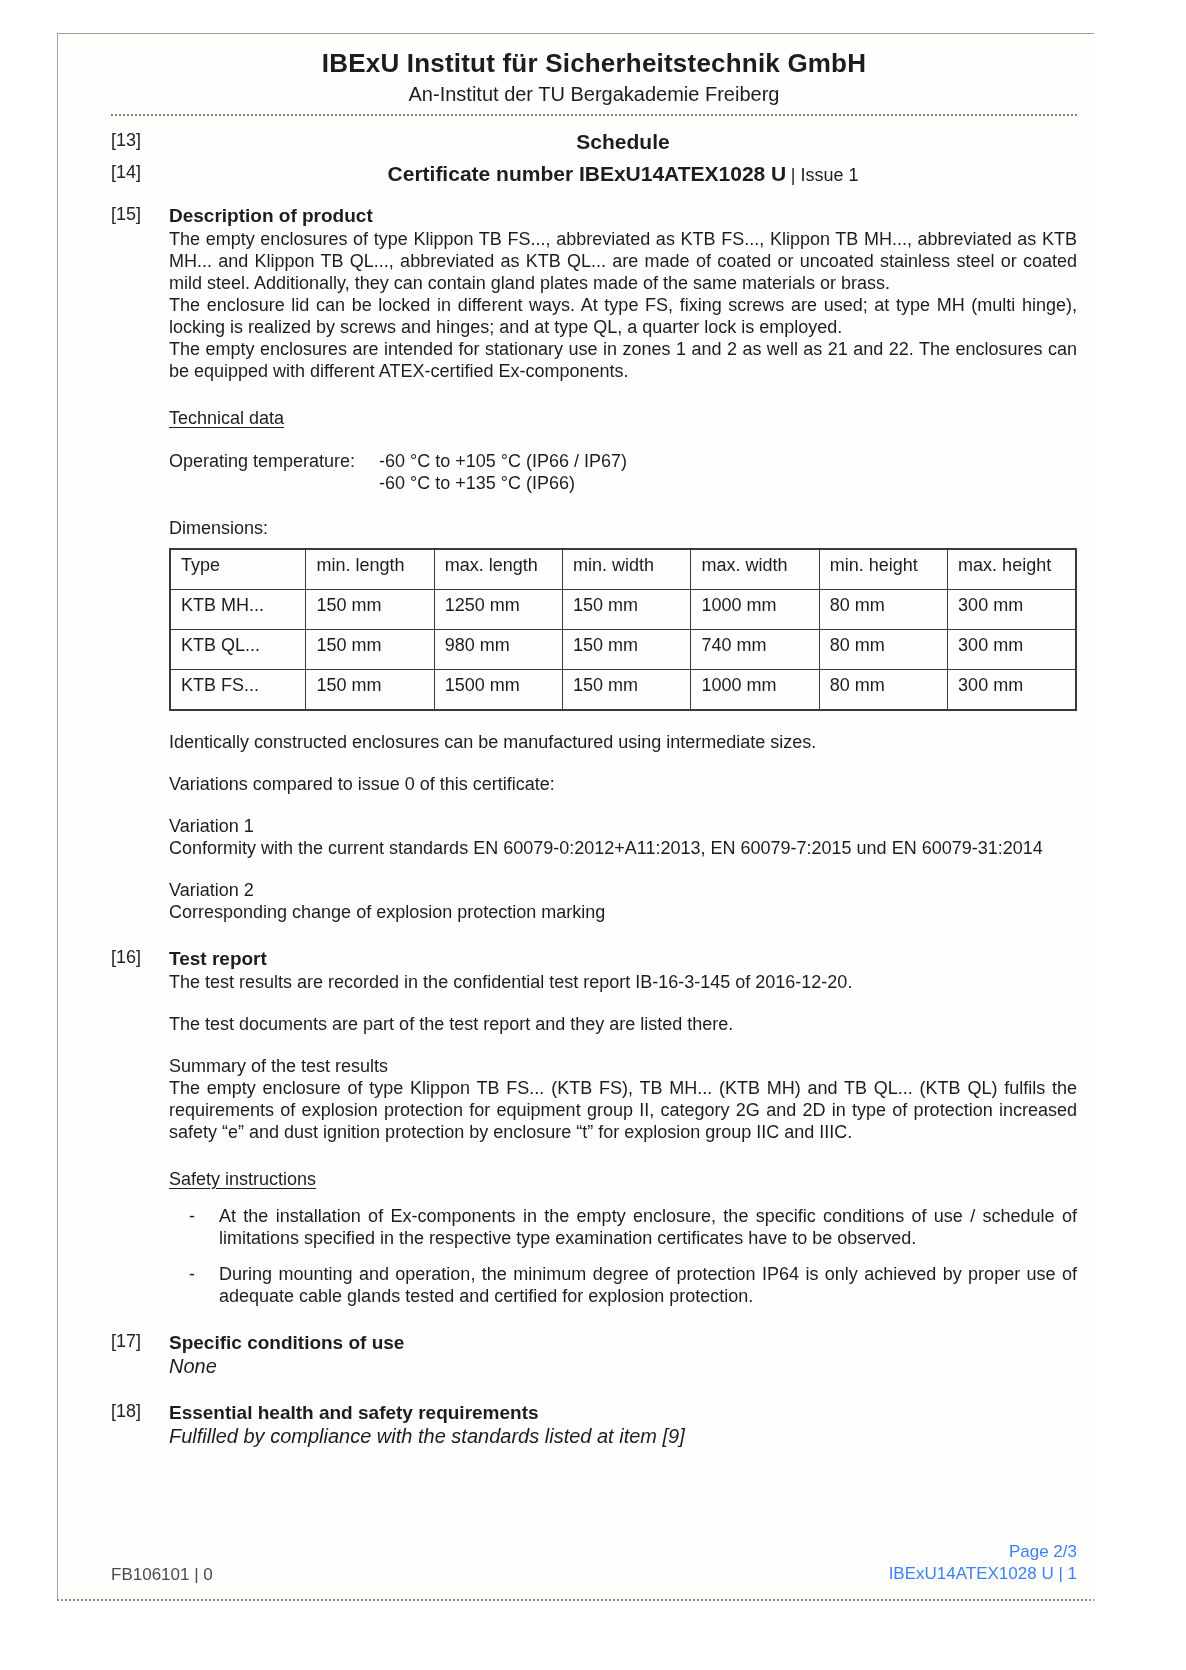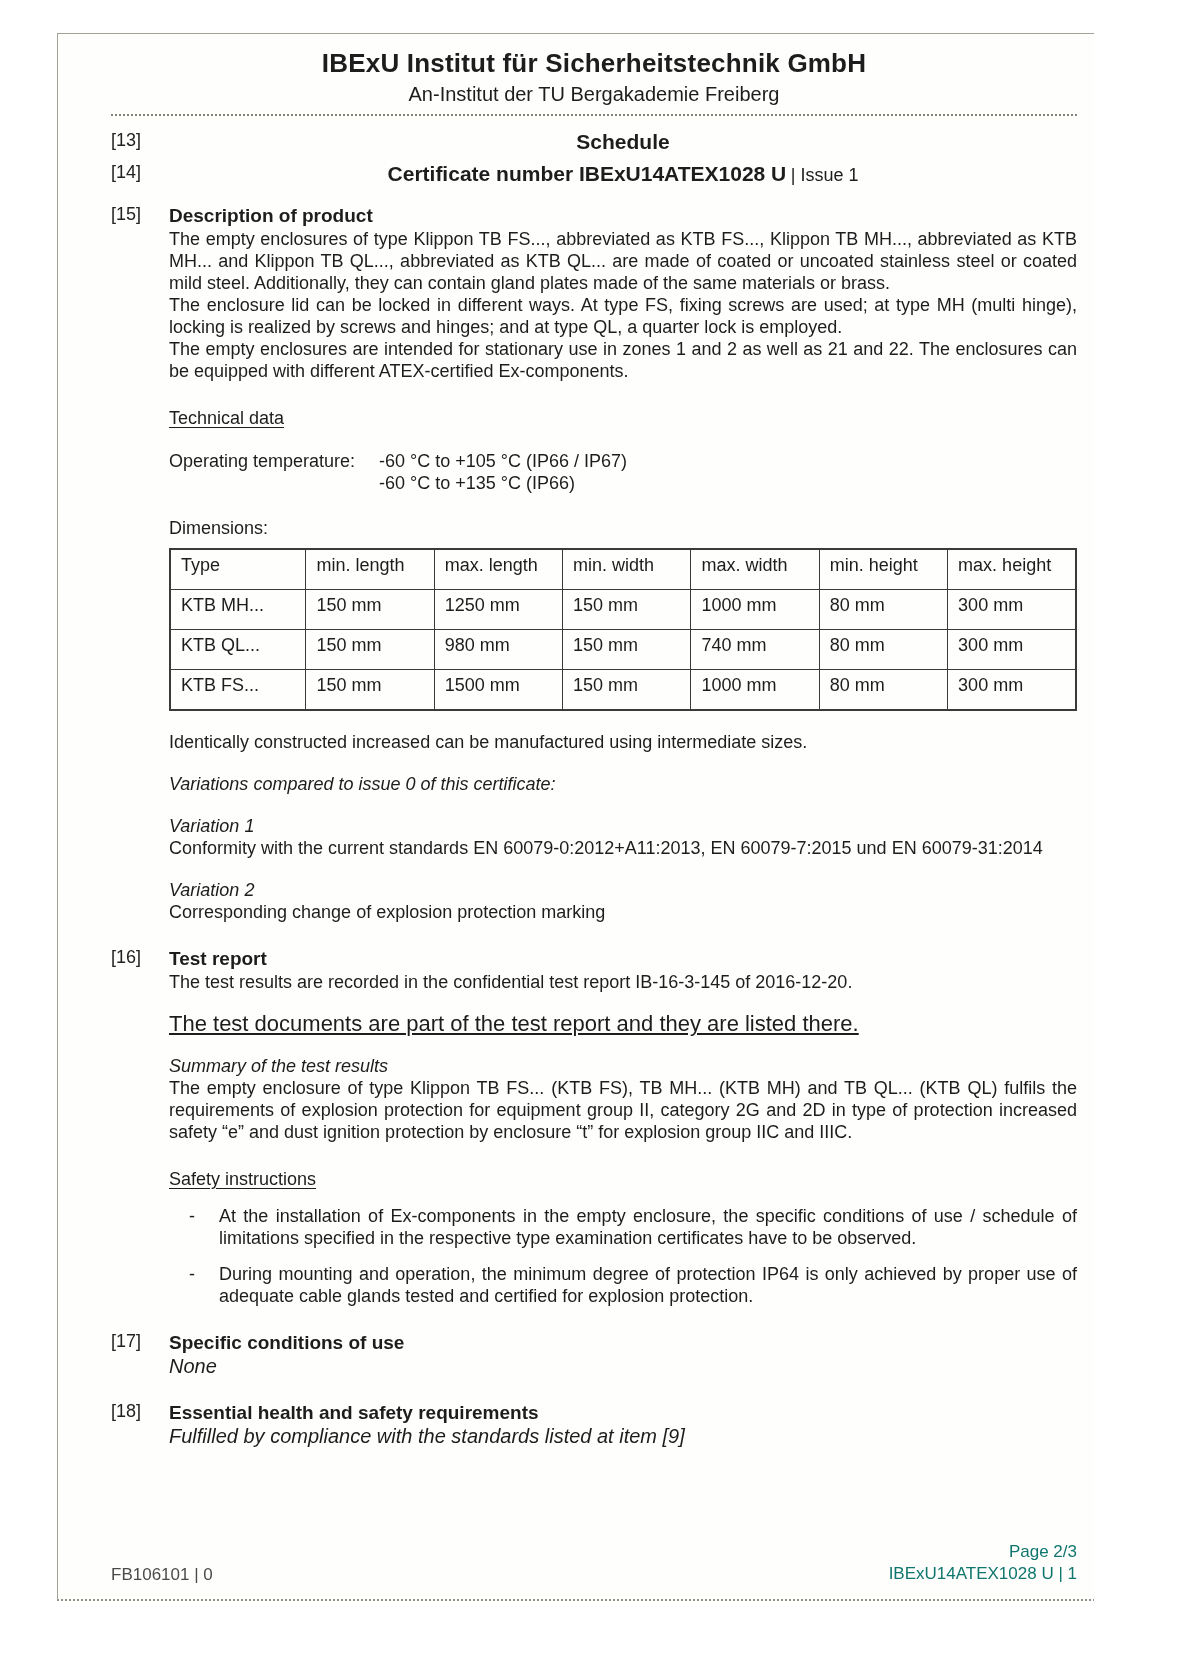--- a/index.html
+++ b/index.html
@@ -34,21 +34,21 @@
   .hdr { text-align: center; margin-top: 6px; }
   .hdr-title { font-size: 26px; font-weight: bold; letter-spacing: 0.2px; }
   .hdr-sub { font-size: 20px; margin-top: 4px; }
   .hdr-rule { border-top: 2px dotted #82827a; margin-top: 8px; height: 0; }
 
   .sec { display: grid; grid-template-columns: 58px 1fr; align-items: start; }
   .ref { font-size: 18px; color: #222; }
   .secbody { min-width: 0; }
 
   .center { text-align: center; }
-  .it { font-style: italic; }
+  .it { }
   .ul { text-decoration: underline; text-underline-offset: 3px; }
 
   .sec13 { margin-top: 14px; }
   .sec13 .t { font-size: 21px; font-weight: bold; }
   .sec14 { margin-top: 8px; }
   .sec14 .t { font-size: 21px; font-weight: bold; }
   .sec14 .issue { font-size: 18px; font-weight: normal; }
 
   .sec15 { margin-top: 18px; }
   .h { font-size: 19px; font-weight: bold; line-height: 24px; }
@@ -76,40 +76,40 @@
   table.dims { border: 2px solid #3a3a3a; }
   col.c-type { width: 15%; }
 
   .note { margin-top: 20px; font-size: 18px; line-height: 22px; }
   .var-intro { margin-top: 20px; font-size: 18px; line-height: 22px; }
   .var-h { margin-top: 20px; font-size: 18px; line-height: 22px; }
   .var-t { font-size: 18px; line-height: 22px; text-align: justify; }
 
   .sec16 { margin-top: 24px; }
   .tr-p1 { font-size: 18px; line-height: 22px; }
-  .tr-p2 { margin-top: 20px; font-size: 22px; line-height: 22px; text-decoration: underline; }
+  .tr-p2 { margin-top: 20px; font-size: 18px; line-height: 22px; }
   .sum-h { margin-top: 20px; font-size: 18px; line-height: 22px; }
   .sum-t { font-size: 18px; line-height: 22px; text-align: justify; }
   .safety-h { margin-top: 24px; font-size: 18px; line-height: 24px; }
   .bullet { margin-top: 14px; display: grid; grid-template-columns: 30px 1fr; padding-left: 20px; font-size: 18px; line-height: 22px; }
   .bullet .bt { text-align: justify; }
 
   .sec17 { margin-top: 24px; }
   .plain { font-size: 20px; line-height: 22px; font-style: italic; }
   .sec18 { margin-top: 24px; }
 
   .footer {
     margin-top: auto;
     display: flex;
     justify-content: space-between;
     align-items: flex-end;
     font-size: 17px;
     color: #4a4a4a;
   }
-  .footer .fr { text-align: right; color: #0f766e; line-height: 22px; }
+  .footer .fr { text-align: right; color: #3b82f6; line-height: 22px; }
 </style>
 </head>
 <body>
 
 <div class="stage">
   <div class="frame">
 
     <div class="hdr">
       <div class="hdr-title">IBExU Institut für Sicherheitstechnik GmbH</div>
       <div class="hdr-sub">An-Institut der TU Bergakademie Freiberg</div>
@@ -194,21 +194,21 @@
             <td>150 mm</td>
             <td>1500 mm</td>
             <td>150 mm</td>
             <td>1000 mm</td>
             <td>80 mm</td>
             <td>300 mm</td>
           </tr>
         </tbody>
           </table>
 
-        <div class="note">Identically constructed increased can be manufactured using intermediate sizes.</div>
+        <div class="note">Identically constructed enclosures can be manufactured using intermediate sizes.</div>
 
         <div class="var-intro it">Variations compared to issue 0 of this certificate:</div>
 
         <div class="var-h it">Variation 1</div>
         <div class="var-t">Conformity with the current standards EN 60079-0:2012+A11:2013, EN 60079-7:2015 und EN 60079-31:2014</div>
 
         <div class="var-h it">Variation 2</div>
         <div class="var-t">Corresponding change of explosion protection marking</div>
       </div>
     </div>

